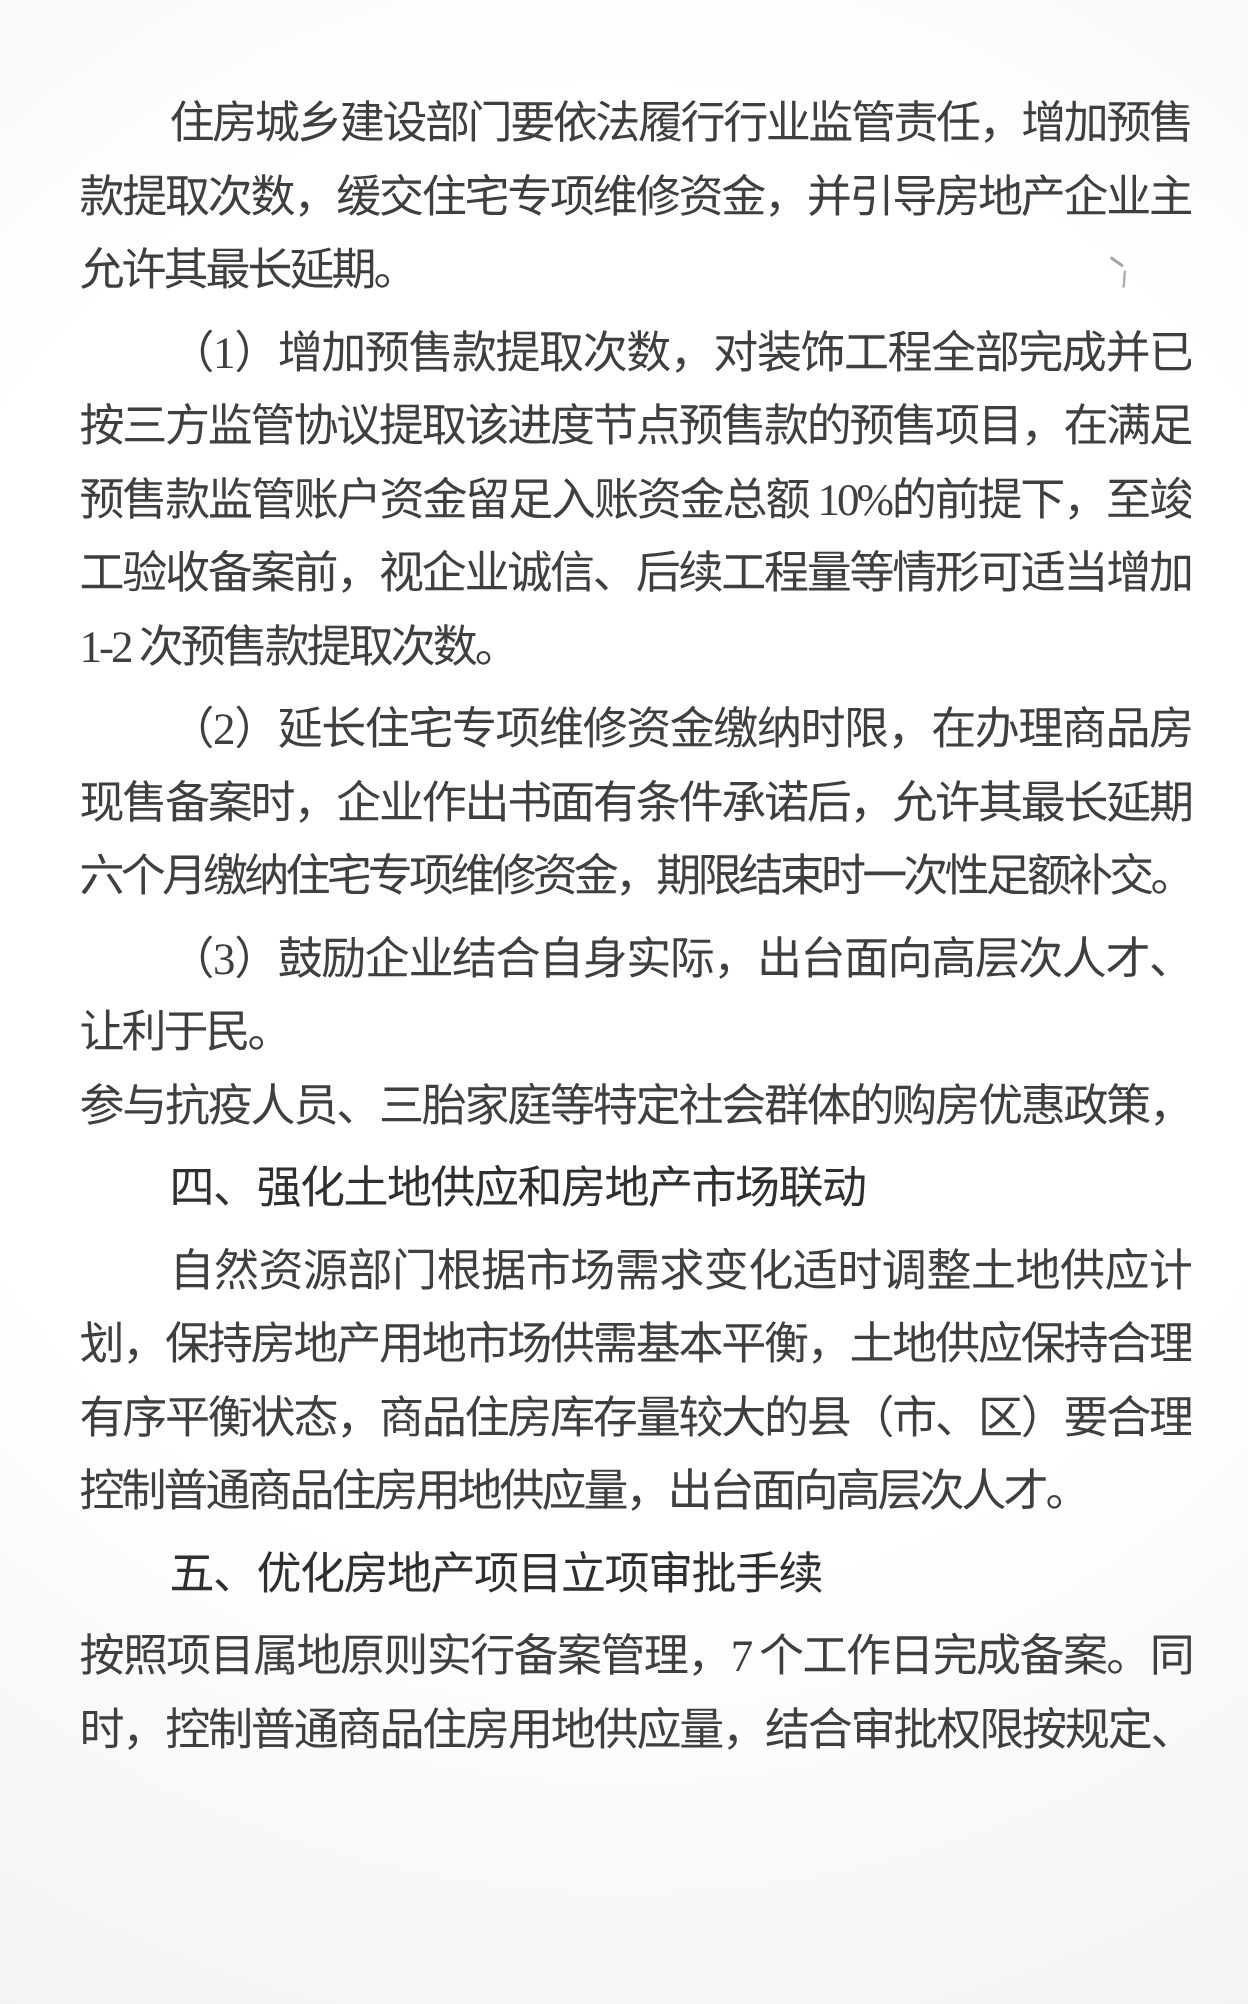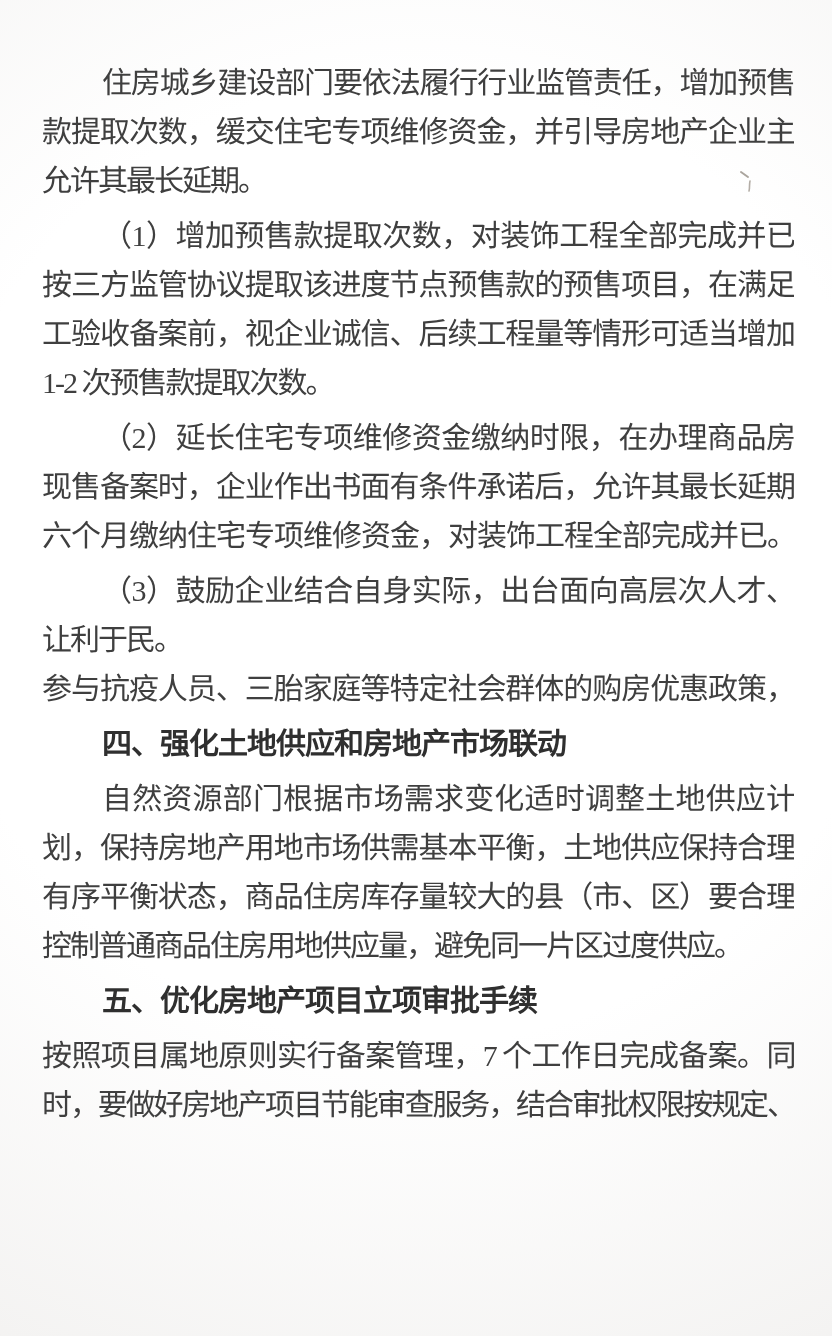--- a/index.html
+++ b/index.html
@@ -17,21 +17,21 @@
     position: relative;
     width: 832px;
     height: 1336px;
     box-sizing: border-box;
     padding: 58px 38px 0 42px;
     background:
       radial-gradient(circle at 50% 42%, rgba(255,255,255,1) 55%, rgba(243,242,241,0.9) 100%),
       #fbfbfa;
     color: #3f3f3f;
   }
-  .para { margin: 6px 0 0 0; }
+  .para { margin: 6px 0 0 11px; }
   .para:first-child { margin-top: 0; }
 
   .ln {
     font-size: 30px;
     line-height: 49px;
     height: 49px;
     letter-spacing: -2px;
     color: #3f3f3f;
     white-space: nowrap;
     overflow: hidden;
@@ -42,21 +42,21 @@
     text-align: justify;
     text-align-last: justify;
     text-justify: inter-character;
   }
   .first { text-indent: 2em; }
   .tight  { letter-spacing: -3px; }
   .tight1 { letter-spacing: -2.5px; }
 
   .heading {
     font-family: "Liberation Sans", "DejaVu Sans", sans-serif;
-    font-weight: 700;
+    font-weight: 400;
     color: #2f2f2f;
     letter-spacing: -1px;
   }
 
   .stray-mark {
     position: absolute;
     top: 168px;
     left: 738px;
     width: 18px;
     height: 26px;
@@ -70,54 +70,55 @@
 
   <div class="para">
     <div class="ln first j">住房城乡建设部门要依法履行行业监管责任，增加预售</div>
     <div class="ln j">款提取次数，缓交住宅专项维修资金，并引导房地产企业主</div>
     <div class="ln">允许其最长延期。</div>
   </div>
 
   <div class="para">
     <div class="ln first j">（1）增加预售款提取次数，对装饰工程全部完成并已</div>
     <div class="ln j">按三方监管协议提取该进度节点预售款的预售项目，在满足</div>
+    <div class="ln j">预售款监管账户资金留足入账资金总额 10%的前提下，至竣</div>
     <div class="ln j">工验收备案前，视企业诚信、后续工程量等情形可适当增加</div>
     <div class="ln">1-2 次预售款提取次数。</div>
   </div>
 
   <div class="para">
     <div class="ln first j">（2）延长住宅专项维修资金缴纳时限，在办理商品房</div>
     <div class="ln j">现售备案时，企业作出书面有条件承诺后，允许其最长延期</div>
-    <div class="ln j tight">六个月缴纳住宅专项维修资金，对装饰工程全部完成并已。</div>
+    <div class="ln j tight">六个月缴纳住宅专项维修资金，期限结束时一次性足额补交。</div>
   </div>
 
   <div class="para">
     <div class="ln first j">（3）鼓励企业结合自身实际，出台面向高层次人才、</div>
     <div class="ln">让利于民。</div>
     <div class="ln j">参与抗疫人员、三胎家庭等特定社会群体的购房优惠政策，</div>
   </div>
 
   <div class="para">
     <div class="ln first heading">四、强化土地供应和房地产市场联动</div>
   </div>
 
   <div class="para">
     <div class="ln first j">自然资源部门根据市场需求变化适时调整土地供应计</div>
     <div class="ln j">划，保持房地产用地市场供需基本平衡，土地供应保持合理</div>
     <div class="ln j">有序平衡状态，商品住房库存量较大的县（市、区）要合理</div>
-    <div class="ln">控制普通商品住房用地供应量，避免同一片区过度供应。</div>
+    <div class="ln">控制普通商品住房用地供应量，出台面向高层次人才。</div>
   </div>
 
   <div class="para">
     <div class="ln first heading">五、优化房地产项目立项审批手续</div>
   </div>
 
   <div class="para">
     <div class="ln j tight1">按照项目属地原则实行备案管理，7 个工作日完成备案。同</div>
-    <div class="ln j tight">时，要做好房地产项目节能审查服务，结合审批权限按规定、</div>
+    <div class="ln j tight">时，控制普通商品住房用地供应量，结合审批权限按规定、</div>
   </div>
 
   <svg class="stray-mark" viewBox="0 0 18 26">
     <path d="M3 4 L10 9" stroke="#aba59e" stroke-width="2" fill="none" stroke-linecap="round"></path>
     <path d="M12 13 C11 17 12 20 11 23" stroke="#b3ada6" stroke-width="1.6" fill="none" stroke-linecap="round"></path>
   </svg>
 
 </div>
 
 </body></html>

